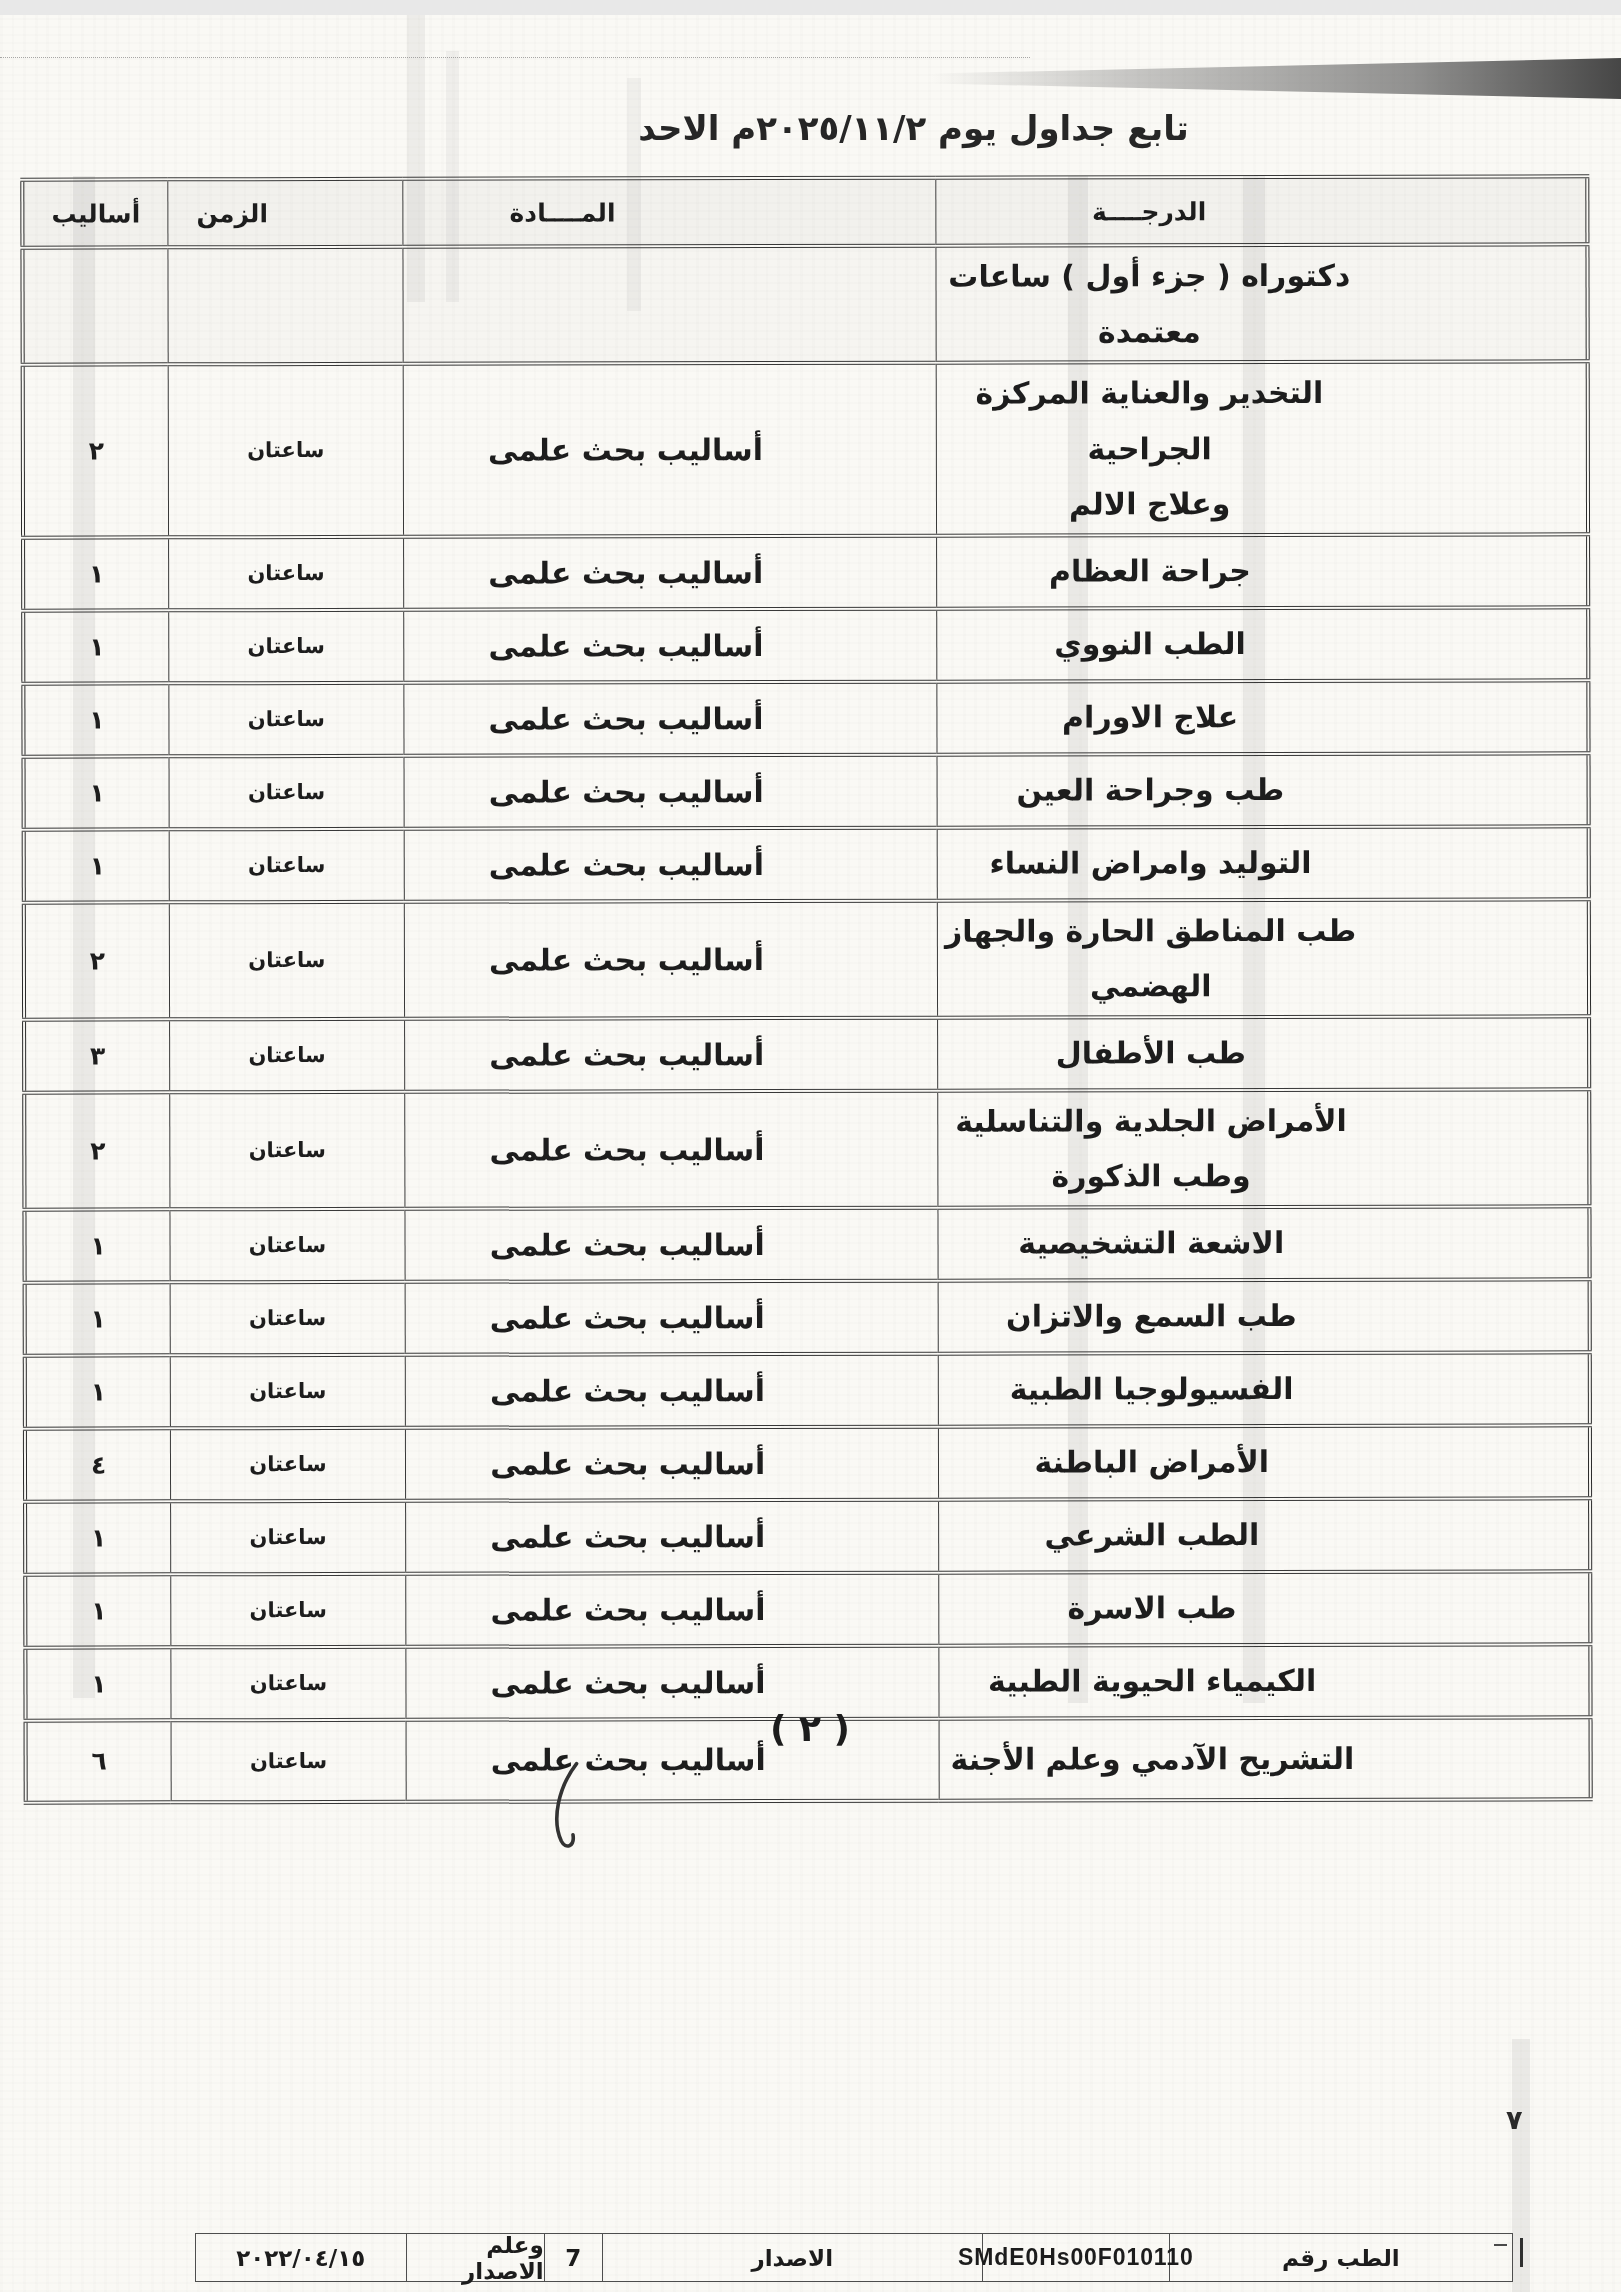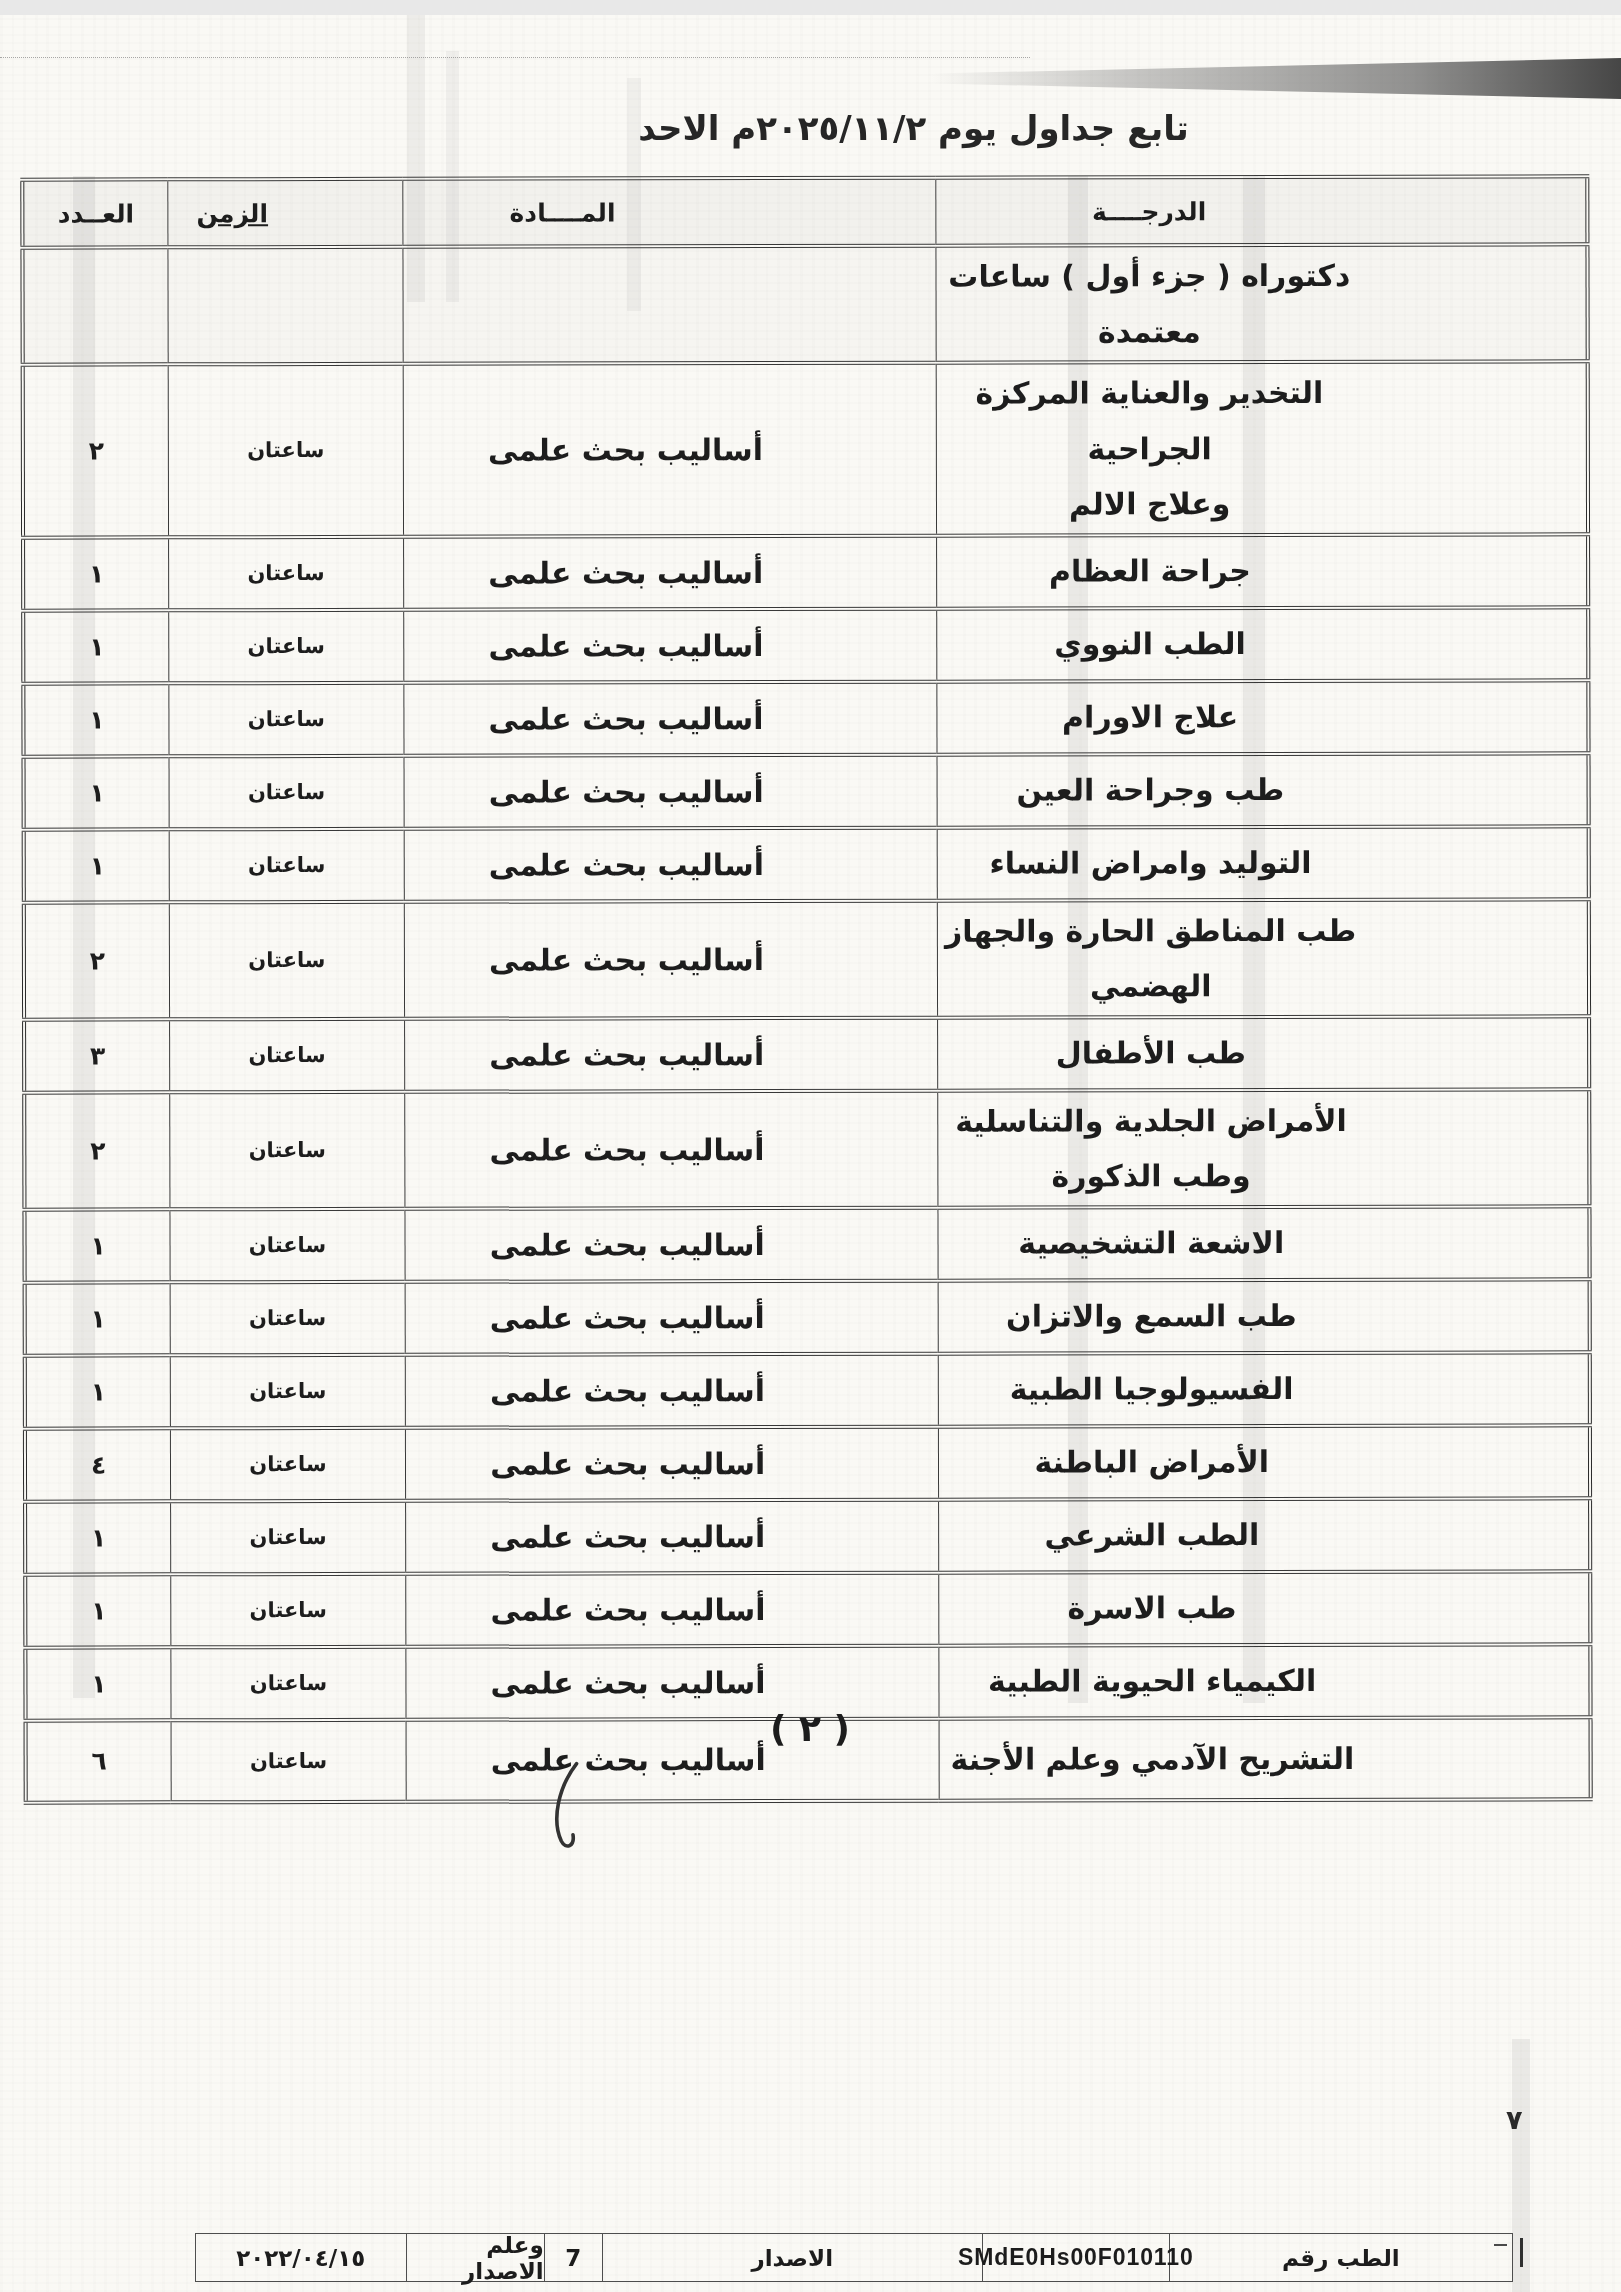--- a/index.html
+++ b/index.html
@@ -51,21 +51,21 @@
     border-left:1.8px solid #3a3a3a;border-right:1.8px solid #3a3a3a;
     border-top:4.5px double #383838;border-bottom:4.5px double #383838;
     text-align:center;font-weight:bold;color:#1d1d1d;
     overflow:hidden;
   }
   .sched{border:4.5px double #2c2c2c;}
   .hrow{height:68px;background:rgba(60,60,60,.045);}
   .hrow th{font-size:25px;}
   .hd-degree{padding-left:0;padding-right:224px;}
   .hd-subject{padding-right:215px;}
-  .hd-time{padding-right:107px;text-decoration:underline;}
+  .hd-time{padding-right:107px;}
   .srow{height:104px;background:rgba(60,60,60,.02);}
   .c-section{font-size:30px;}
   .trow{height:73px;}
   .tall{height:143px;}
   .last{height:82px;}
   .c-degree{font-size:30px;padding-left:0;padding-right:224px;white-space:pre-line;line-height:1.85;}
   .c-subject{font-size:30px;padding-right:90px;}
   .c-time{font-size:21px;}
   .c-count{font-size:25px;}
   
@@ -113,21 +113,21 @@
       <col style="width:41.6%">
         <col style="width:34.1%">
         <col style="width:15.0%">
         <col style="width:9.3%">
     </colgroup>
     <tbody>
         <tr class="hrow">
       <th class="hd-degree">الدرجــــة</th>
       <th class="hd-subject">المــــادة</th>
       <th class="hd-time">الزمن</th>
-      <th>العــدد</th>
+      <th>أساليب</th>
     </tr>
     <tr class="srow">
       <td class="c-degree c-section">دكتوراه ( جزء أول ) ساعات معتمدة</td>
       <td></td>
       <td></td>
       <td></td>
     </tr>
     <tr class="trow tall">
       <td class="c-degree">التخدير والعناية المركزة الجراحية
 وعلاج الالم</td>

